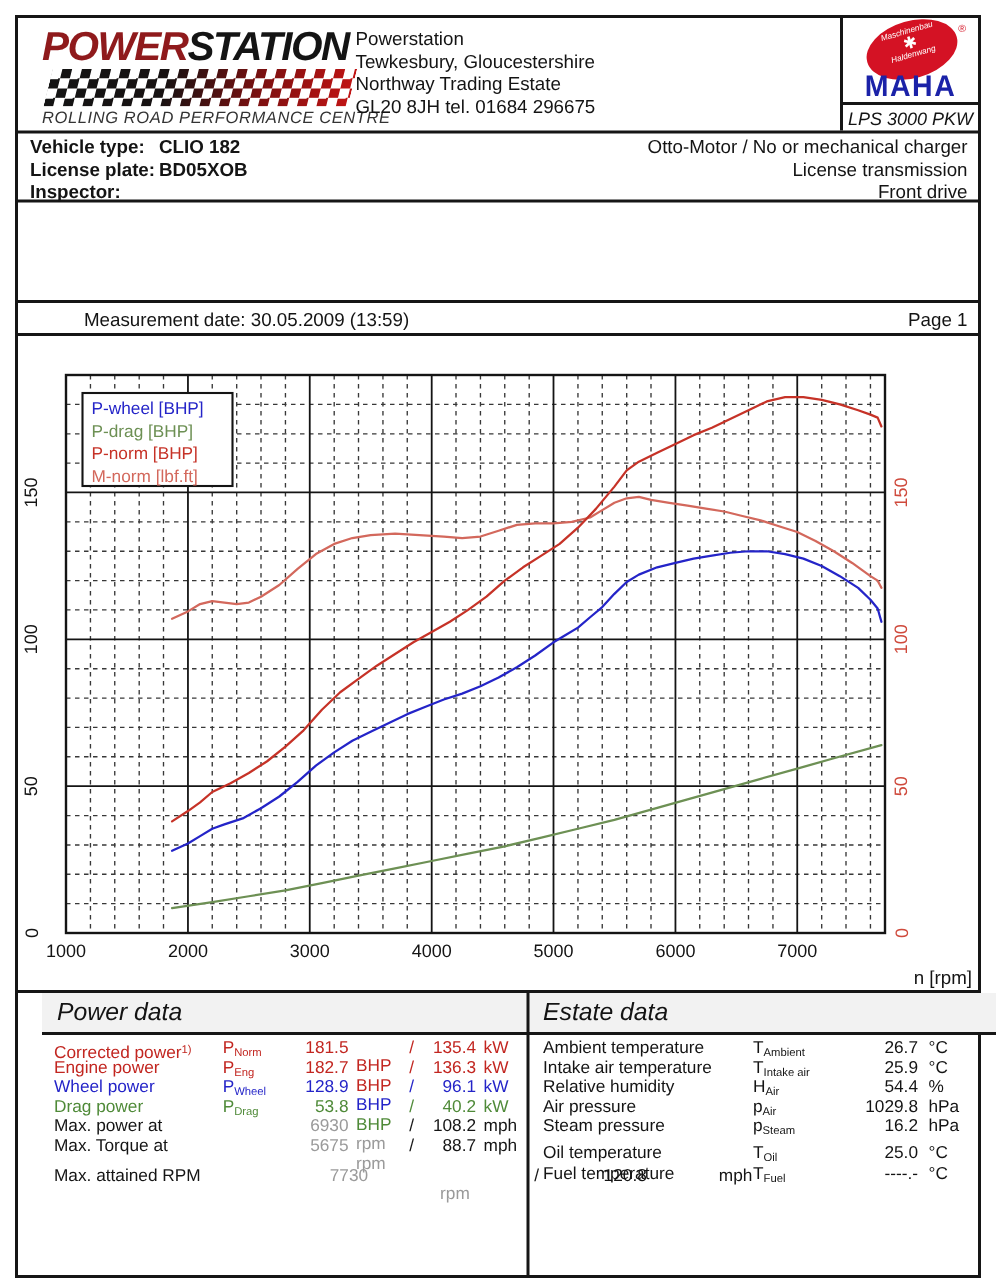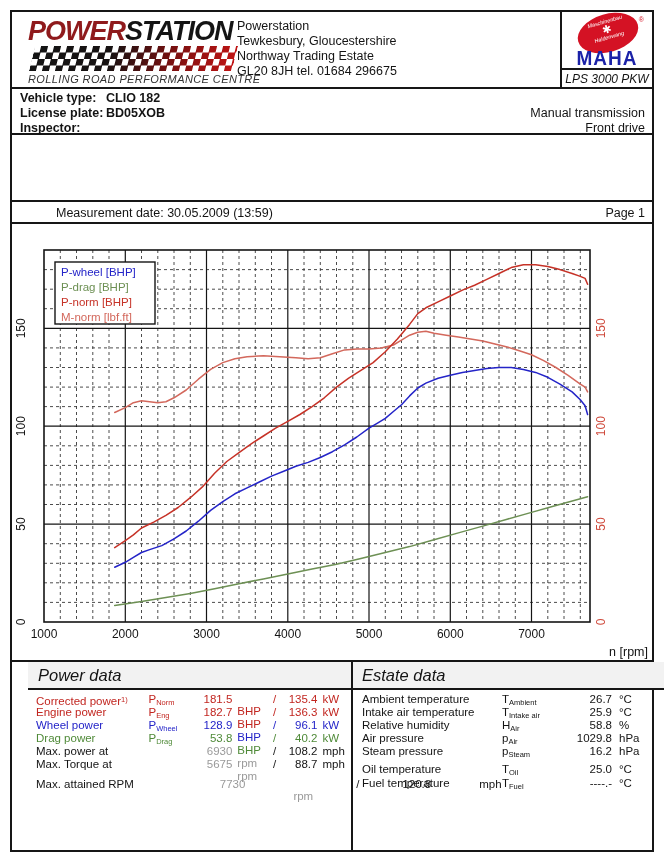--- a/index.html
+++ b/index.html
@@ -100,21 +100,22 @@
         <div class="maha-reg">®</div>
         <div class="maha-word">MAHA</div>
         <div class="maha-model">LPS 3000 PKW</div>
       </div>
     </div>
 
     <div class="vehicle">
       <div class="veh-row" style="top:2px"><span class="veh-label">Vehicle type:</span><span>CLIO 182</span></div>
       <div class="veh-row" style="top:17px"><span class="veh-label">License plate:</span><span>BD05XOB</span></div>
       <div class="veh-row" style="top:32px"><span class="veh-label">Inspector:</span><span></span></div>
-      <div class="veh-right" style="top:17px">Manual transmission</div>
+      <div class="veh-right" style="top:2px">Otto-Motor / No or mechanical charger</div>
+      <div class="veh-right" style="top:17px">License transmission</div>
       <div class="veh-right" style="top:32px">Front drive</div>
     </div>
 
     <div class="emptybox"></div>
 
     <div class="measure">
       <span class="left">Measurement date: 30.05.2009 (13:59)</span>
       <span class="right">Page 1</span>
     </div>
 
@@ -281,21 +282,21 @@
           </div>
           <div class="arow">
             <span class="a-label">Intake air temperature</span>
             <span class="a-sym">T<sub>Intake air</sub></span>
             <span class="a-val">25.9</span>
             <span class="a-unit">°C</span>
           </div>
           <div class="arow">
             <span class="a-label">Relative humidity</span>
             <span class="a-sym">H<sub>Air</sub></span>
-            <span class="a-val">58.8</span>
+            <span class="a-val">54.4</span>
             <span class="a-unit">%</span>
           </div>
           <div class="arow">
             <span class="a-label">Air pressure</span>
             <span class="a-sym">p<sub>Air</sub></span>
             <span class="a-val">1029.8</span>
             <span class="a-unit">hPa</span>
           </div>
           <div class="arow">
             <span class="a-label">Steam pressure</span>

